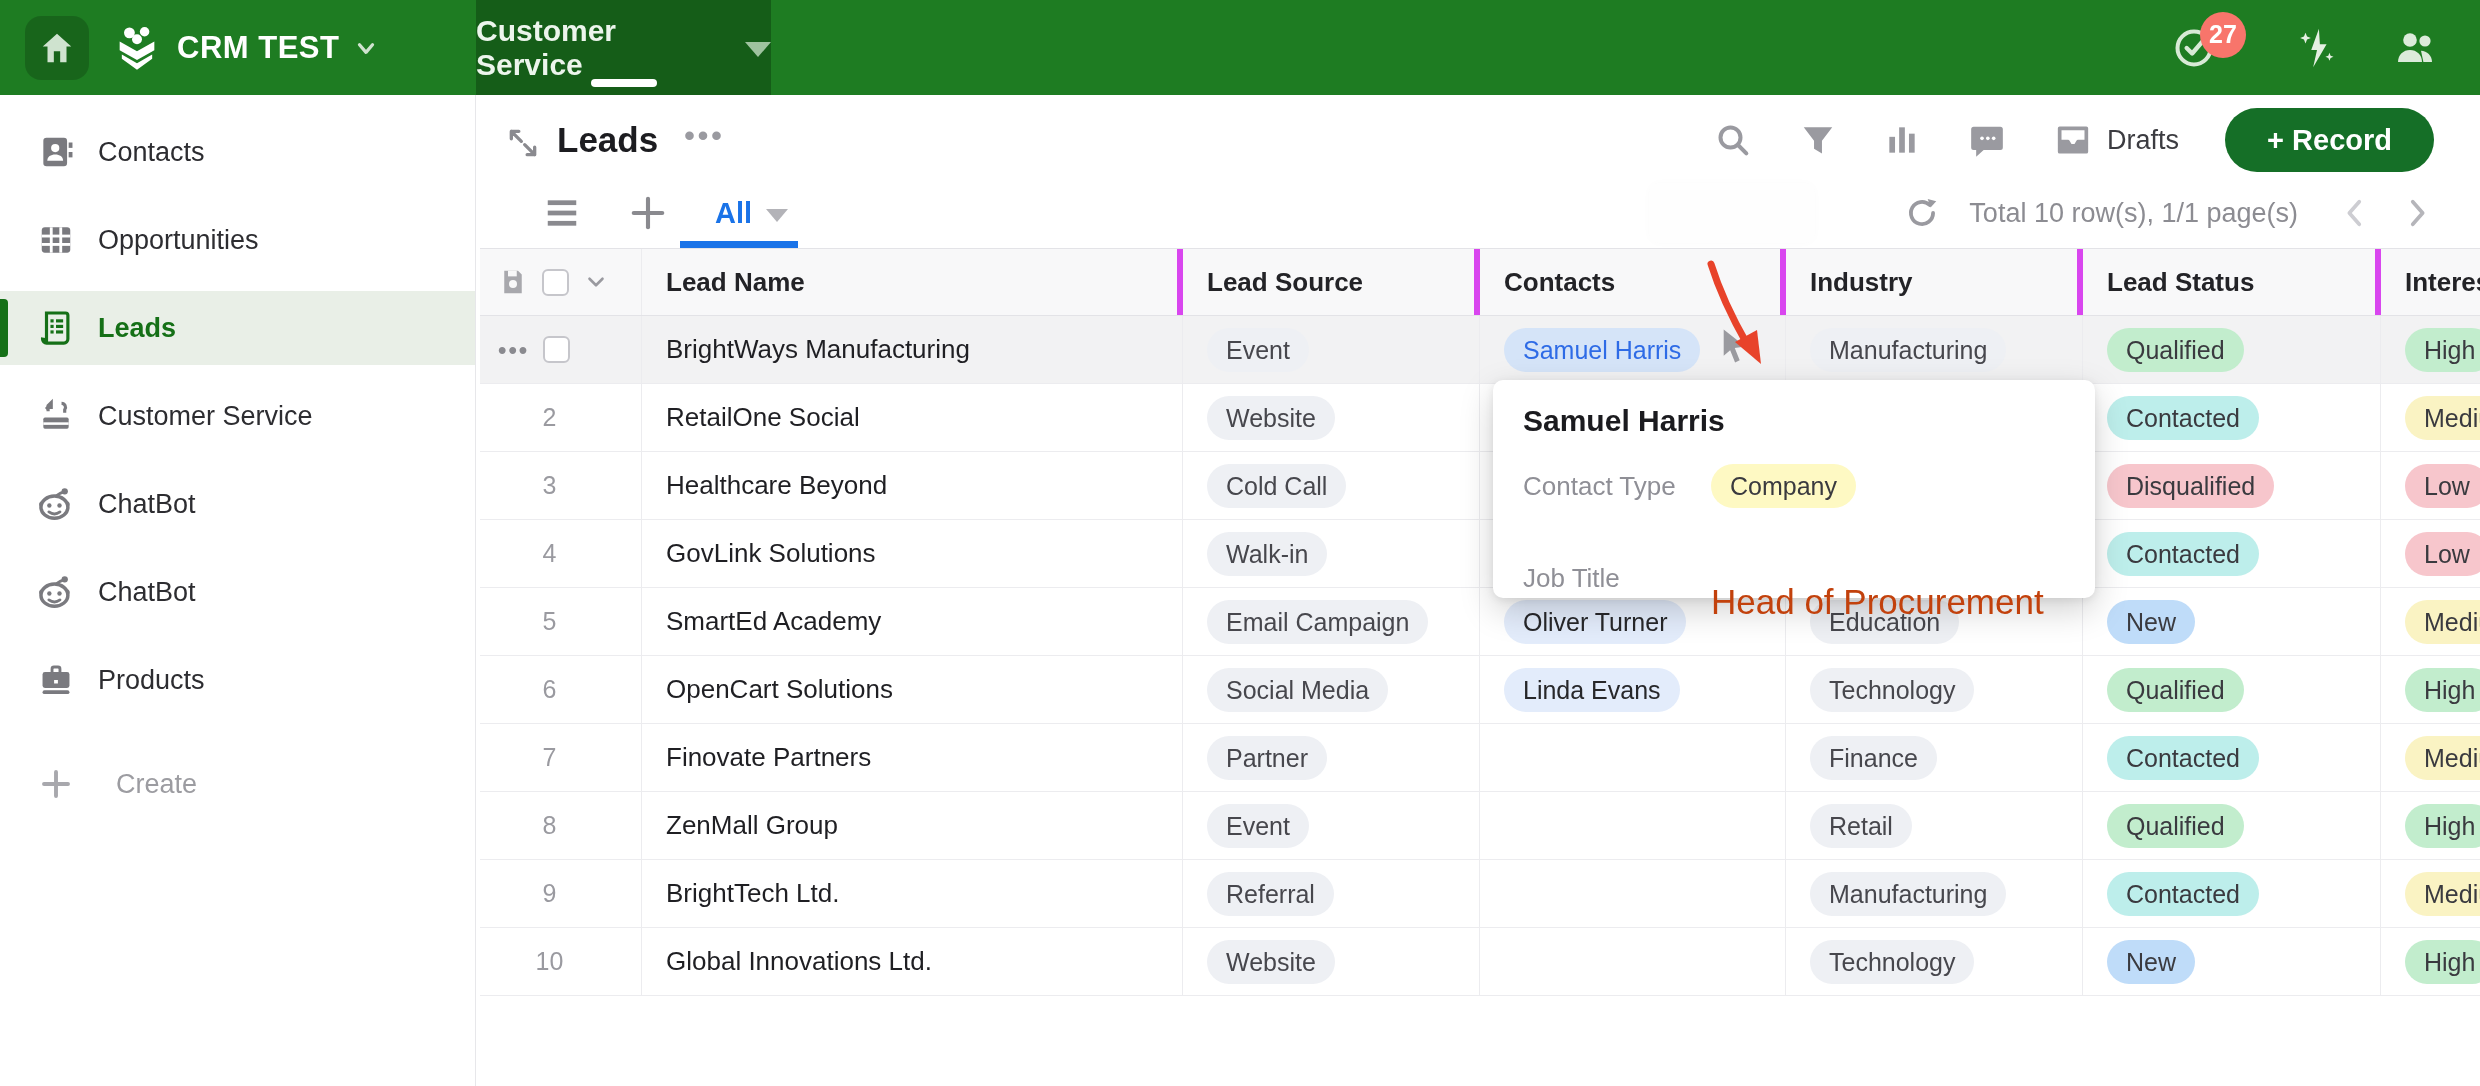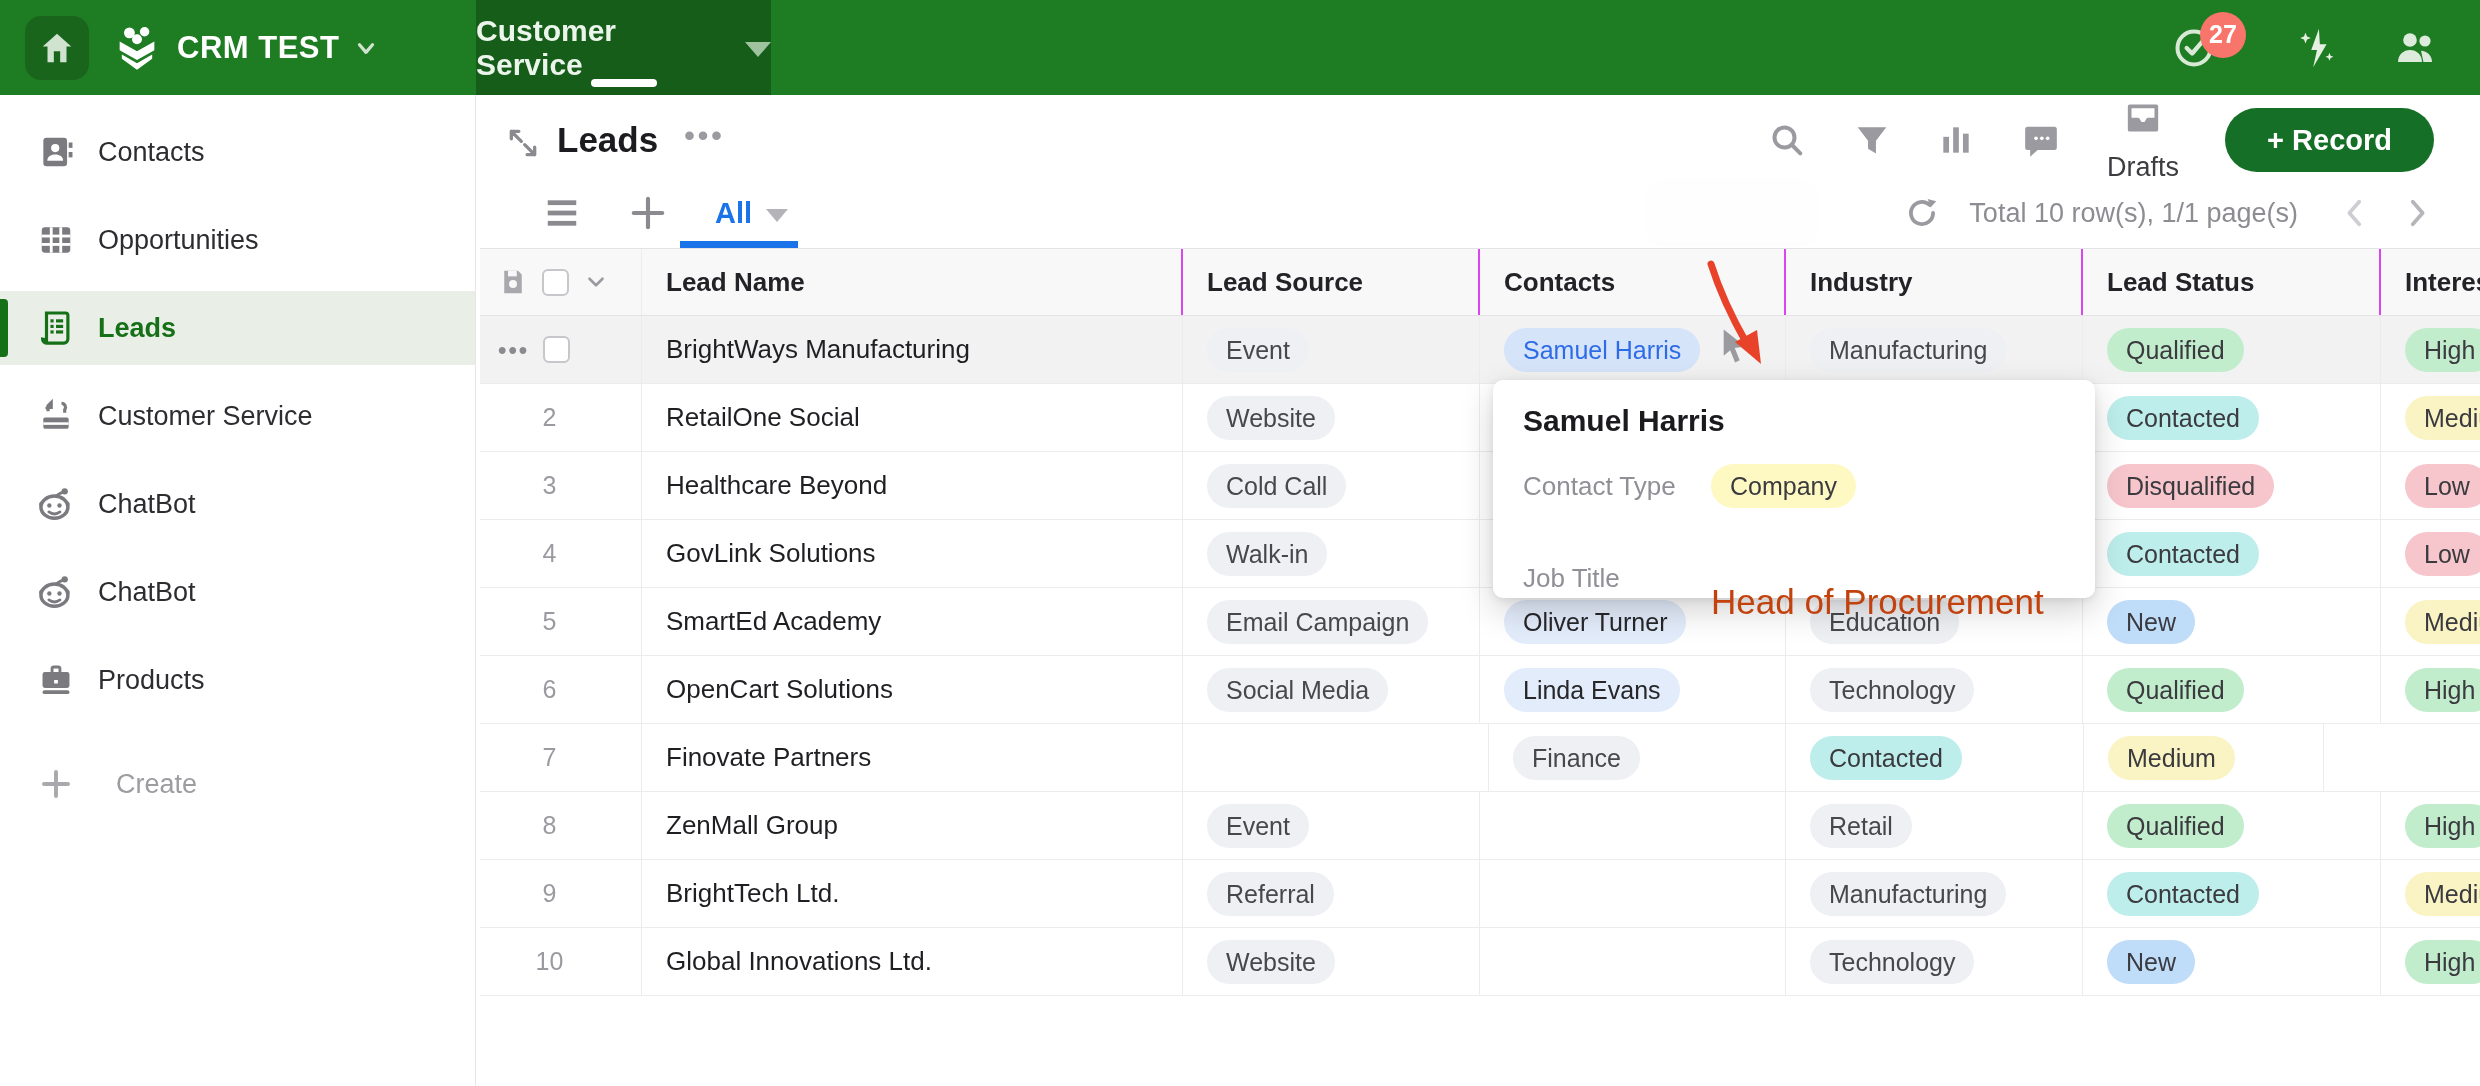--- a/index.html
+++ b/index.html
@@ -43,21 +43,21 @@
   .side-item.muted .s-label { color:#9c9ca1; }
 
   
   .main { position:absolute; top:95px; left:477px; right:0; bottom:0; background:#fff; overflow:hidden; }
 
   .view-header { position:absolute; top:0; left:0; right:0; height:90px; display:flex; align-items:center; }
   .vh-title { font-size:35px; font-weight:bold; color:#1c1c20; margin-left:80px; }
   .icon-expand { position:absolute; left:26px; top:28px; }
   .dots { color:#9a9aa0; font-size:30px; font-weight:bold; letter-spacing:3px; margin-left:26px; margin-top:-8px; }
   .vh-right { position:absolute; right:46px; top:0; height:90px; display:flex; align-items:center; gap:46px; }
-  .drafts { display:flex; align-items:center; gap:14px; font-size:27px; color:#3c3c41;flex-direction:column; }
+  .drafts { display:flex; align-items:center; gap:14px; font-size:27px; color:#3c3c41; }
   .record-btn { height:64px; border-radius:32px; background:#156f27; color:#fff; font-size:29px;
                 font-weight:bold; border:none; padding:0 42px; display:flex; align-items:center; cursor:pointer; }
 
   .view-toolbar { position:absolute; top:90px; left:0; right:0; height:63px; }
   .tb-left { position:absolute; left:66px; top:0; height:56px; display:flex; align-items:center; gap:48px; }
   .all-tab { display:flex; align-items:center; gap:14px; }
   .all-label { color:#1a73e8; font-size:29px; font-weight:bold; }
   .all-caret { width:0; height:0; border-left:11px solid transparent; border-right:11px solid transparent;
                border-top:13px solid #b3b3b8; margin-top:4px; }
   .all-underline { position:absolute; left:203px; top:56px; width:118px; height:7px; background:#1a73e8; }
@@ -65,21 +65,21 @@
   .pagination { color:#8c8c92; font-size:27px; }
   .ghost-box { position:absolute; left:1172px; top:-2px; width:166px; height:60px; background:#fefefe;
                border-radius:10px; box-shadow:0 0 8px rgba(0,0,0,0.02); }
 
   
   .grid { position:absolute; top:153px; left:3px; right:auto; width:2150px; }
   .gr { display:flex; height:68px; border-bottom:1px solid #ececef; background:#fff; }
   .grid-header .gr { background:#f8f8f9; border-top:1px solid #e3e3e7; border-bottom:1px solid #e3e3e7; }
   .gc { flex:none; display:flex; align-items:center; padding-left:24px; border-right:1px solid #ececef;
         overflow:hidden; white-space:nowrap; }
-  .grid-header .gc { border-right:2px solid #d946ef; }
+  .grid-header .gc { border-right:6px solid #d946ef; }
   .gc.gutter { padding-left:18px; gap:14px; border-right:1px solid #ececef; }
   .th { font-size:26px; font-weight:bold; color:#232327; }
   .cell-text { font-size:26px; color:#1f1f23; }
   .rownum { width:100%; text-align:center; font-size:25px; color:#9a9aa0; padding-right:40px; }
   .gr.hover { background:#f2f2f3; }
   .checkbox { width:27px; height:27px; border:2px solid #c6c6cb; border-radius:6px; background:#fff; flex:none; }
   .row-dots { color:#8a8a8f; font-size:24px; font-weight:bold; letter-spacing:2px; flex:none; }
 
   .pill { display:inline-block; padding:7px 19px; border-radius:24px; font-size:25px; color:#3a3a3f;
           line-height:1.2; max-width:100%; }
@@ -528,20 +528,23 @@
           <span class="pill green">High</span>
         </div>
       </div>
       <div class="gr">
         <div class="gc gutter" style="width: 162px;">
           <span class="rownum">7</span>
         </div>
         <div class="gc" style="width: 541px;">
           <span class="cell-text">Finovate Partners</span>
         </div>
+        <div class="gc" style="width: 297px;">
+          <span class="pill gray">Partner</span>
+        </div>
         <div class="gc" style="width: 306px;"></div>
         <div class="gc" style="width: 297px;">
           <span class="pill gray">Finance</span>
         </div>
         <div class="gc" style="width: 298px;">
           <span class="pill teal">Contacted</span>
         </div>
         <div class="gc" style="width: 240px;">
           <span class="pill yellow">Medium</span>
         </div>

